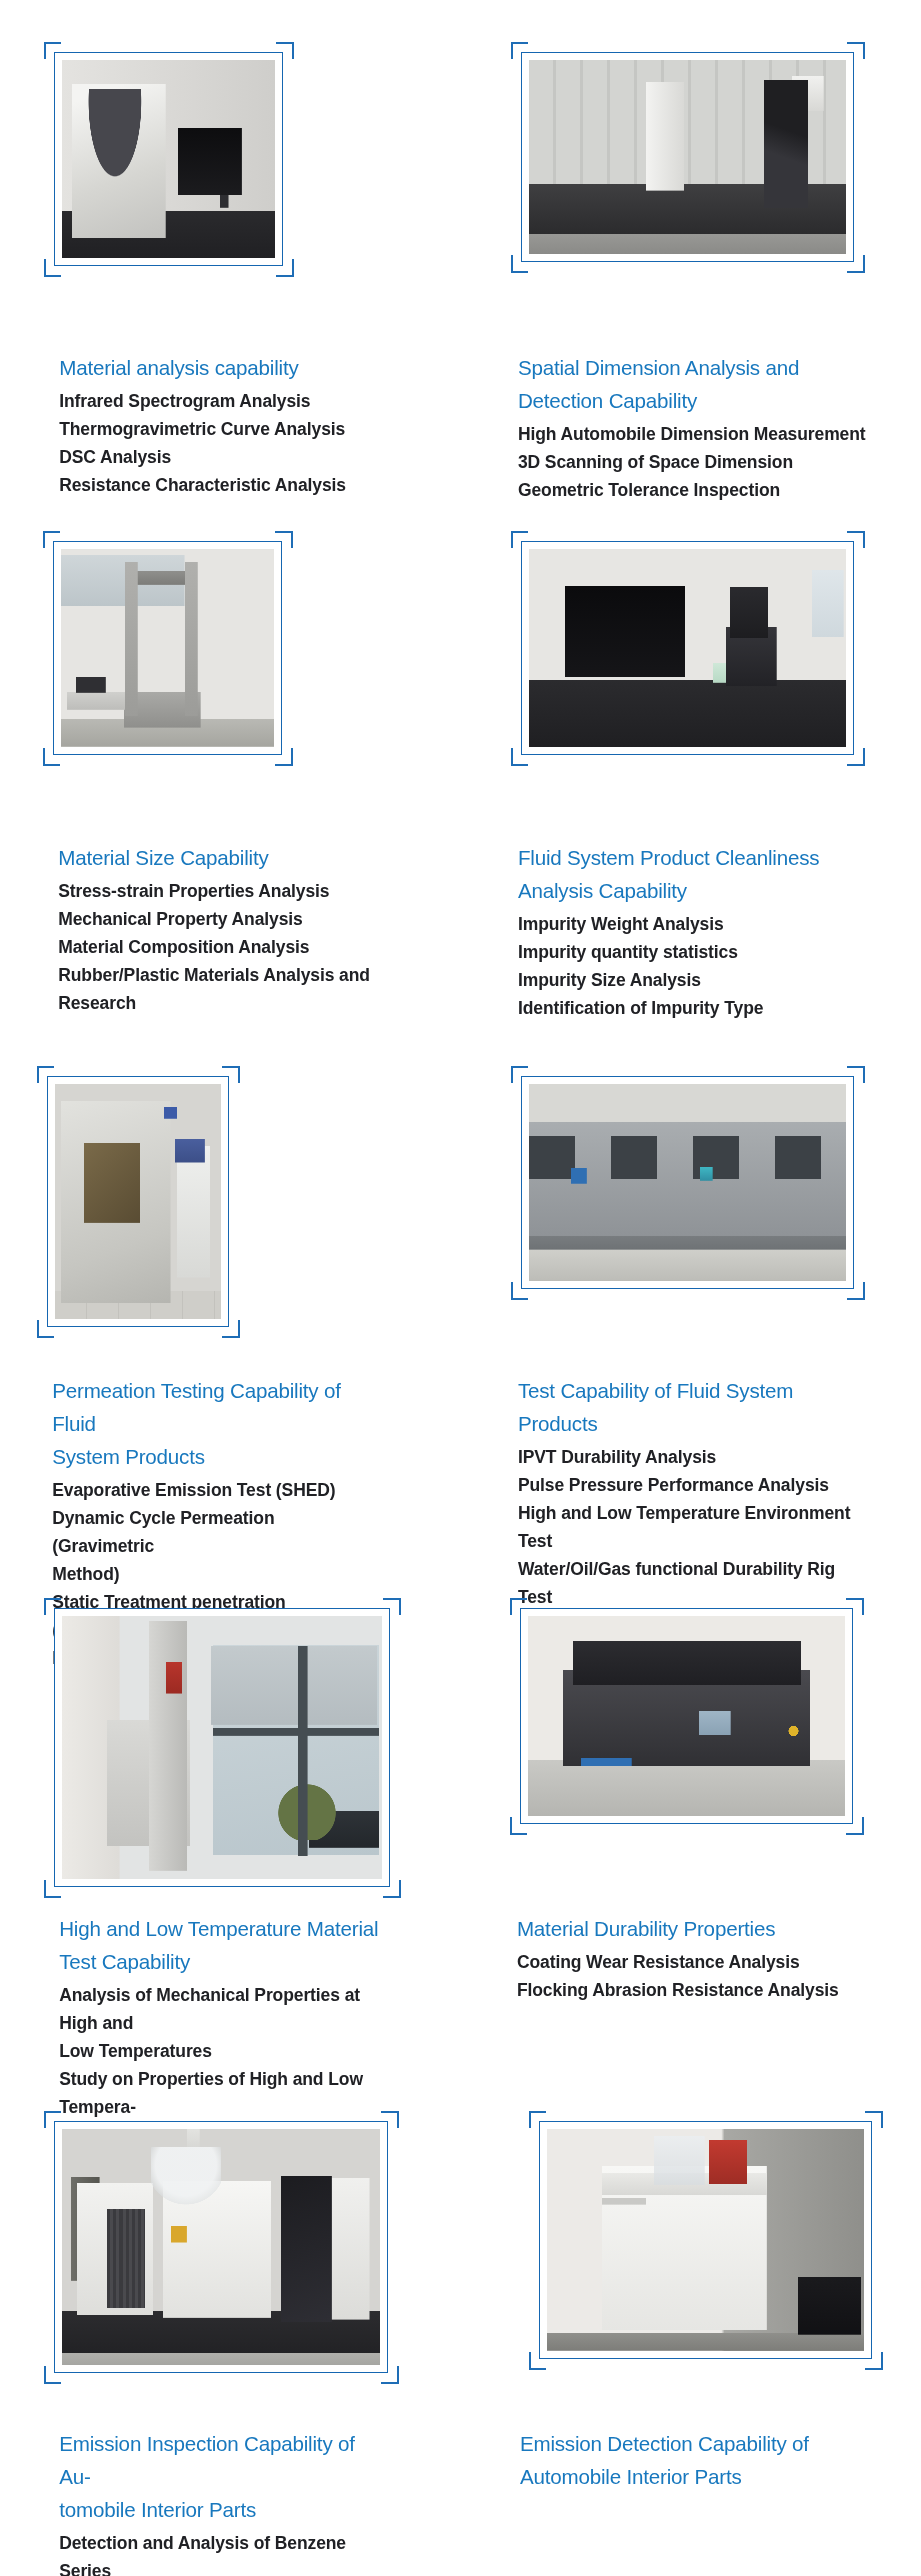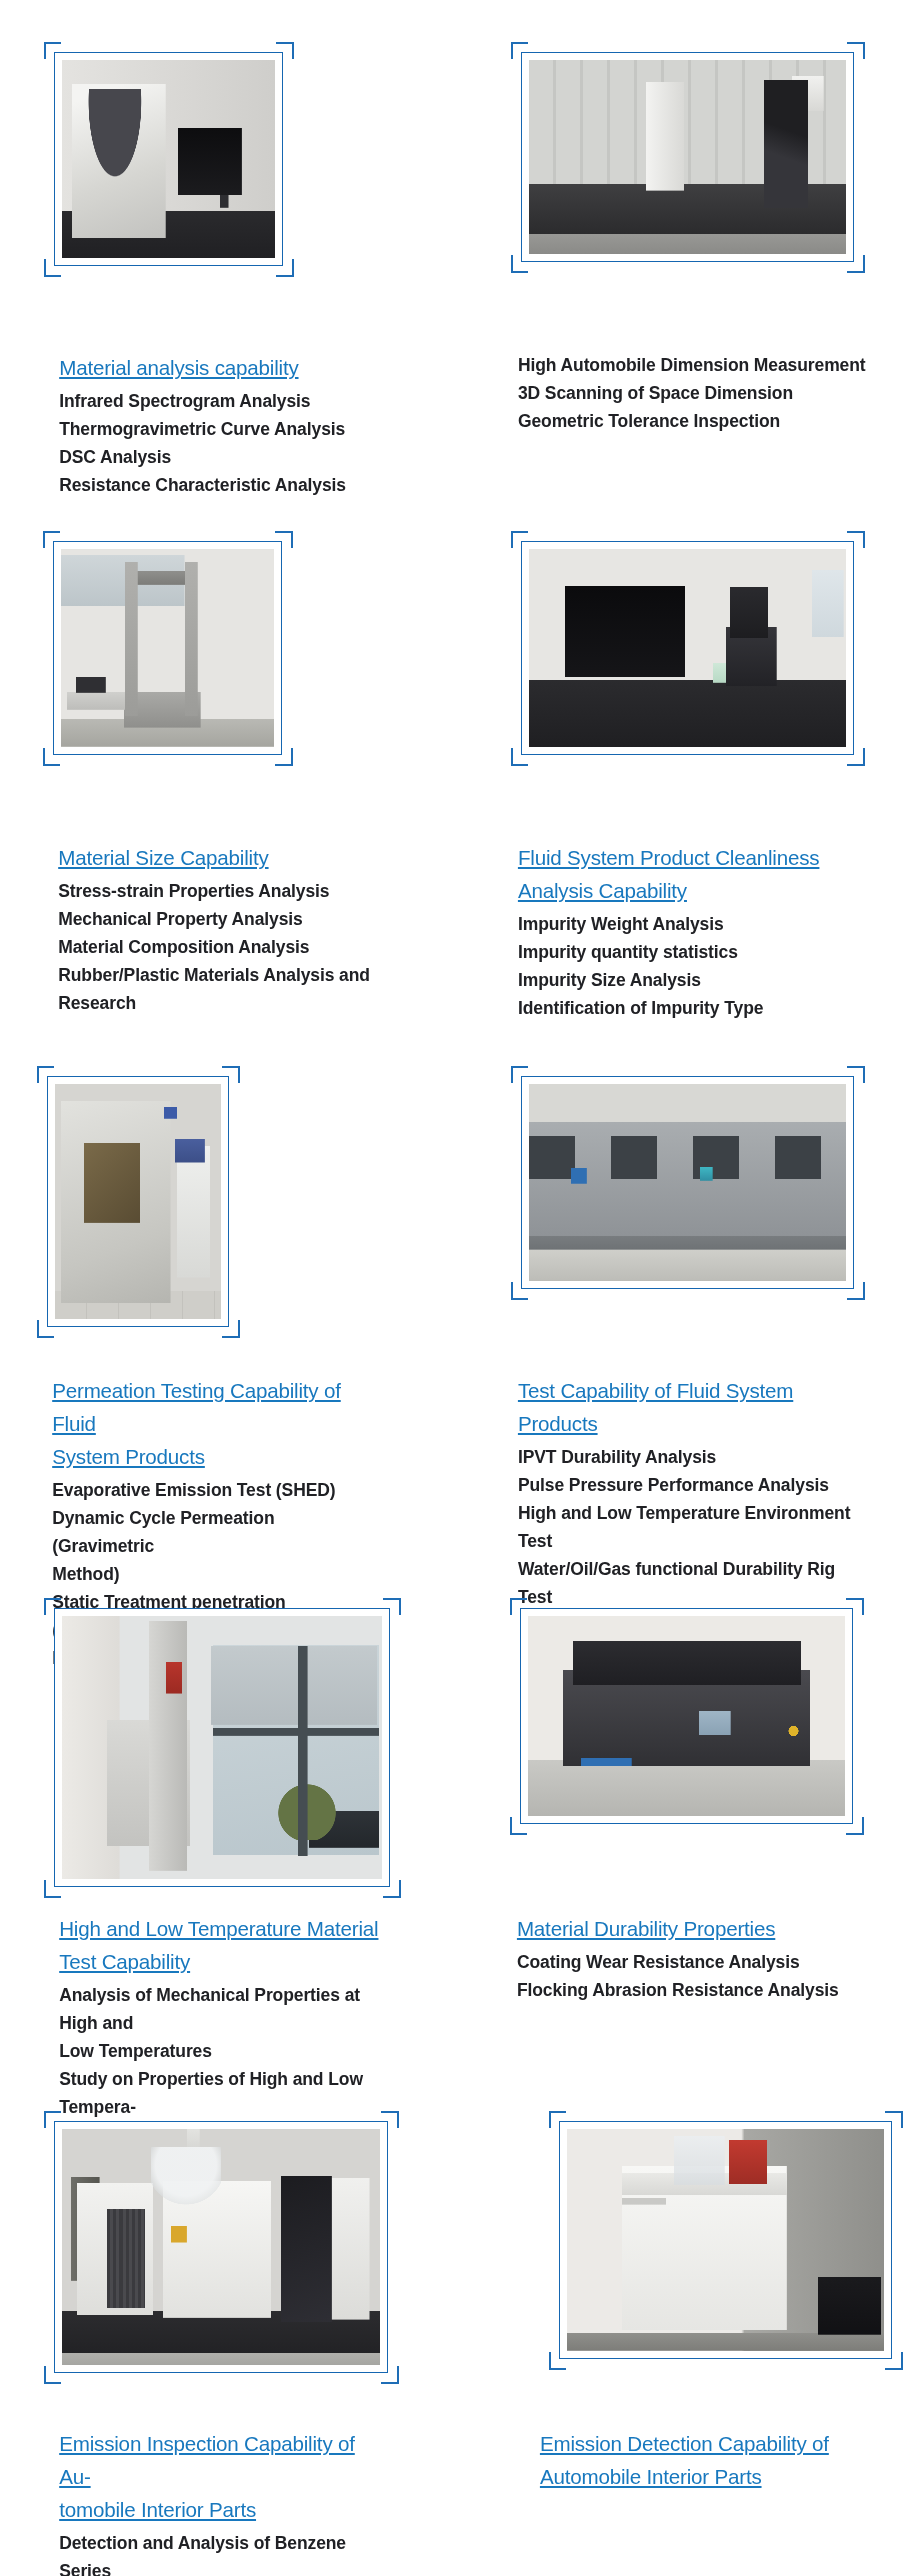--- a/index.html
+++ b/index.html
@@ -13,35 +13,35 @@
 
   
   .bk{position:absolute;width:15.5px;height:15.5px;}
   .bk.tl{top:-10.3px;left:-10.3px;border-top:2.1px solid #1E6DB6;border-left:2.1px solid #1E6DB6;}
   .bk.tr{top:-10.3px;right:-10.3px;border-top:2.1px solid #1E6DB6;border-right:2.1px solid #1E6DB6;}
   .bk.bl{bottom:-10.3px;left:-10.3px;border-bottom:2.1px solid #1E6DB6;border-left:2.1px solid #1E6DB6;}
   .bk.br{bottom:-10.3px;right:-10.3px;border-bottom:2.1px solid #1E6DB6;border-right:2.1px solid #1E6DB6;}
 
   .text{position:absolute;}
   .card-title{margin:0 0 3.1px 0;color:#1878BE;font-size:20.6px;line-height:33px;font-weight:500;
-              letter-spacing:-0.2px;white-space:pre-line;text-decoration:underline;}
+              letter-spacing:-0.2px;white-space:pre-line;}
   ul.items{list-style:none;margin:0;padding:0;font-weight:bold;}
   ul.items li{color:#202125;font-size:17.5px;line-height:28px;letter-spacing:-0.1px;white-space:pre-line;}
 
   
   .card-1{left:54px;top:52px;}   .card-1 .imgbox{width:213px;height:198px;}  .card-1 .text{top:299px;left:5.2px;width:319px;}
   .card-2{left:521px;top:52px;}  .card-2 .imgbox{width:317px;height:194px;}  .card-2 .text{top:299px;left:-3.1px;width:355px;}
   .card-3{left:53px;top:541px;}  .card-3 .imgbox{width:213px;height:198px;}  .card-3 .text{top:300px;left:5.2px;width:319px;}
   .card-4{left:521px;top:541px;} .card-4 .imgbox{width:317px;height:198px;}  .card-4 .text{top:300px;left:-3.1px;width:355px;}
   .card-5{left:47px;top:1076px;}  .card-5 .imgbox{width:166px;height:235px;}  .card-5 .text{top:298px;left:5.2px;width:319px;}
   .card-6{left:521px;top:1076px;} .card-6 .imgbox{width:317px;height:197px;}  .card-6 .text{top:298px;left:-3.1px;width:355px;}
   .card-7{left:54px;top:1608px;}  .card-7 .imgbox{width:320px;height:263px;}  .card-7 .text{top:304px;left:5.2px;width:330px;}
   .card-8{left:520px;top:1608px;} .card-8 .imgbox{width:317px;height:200px;}  .card-8 .text{top:304px;left:-3.1px;width:355px;}
   .card-9{left:54px;top:2121px;}  .card-9 .imgbox{width:318px;height:236px;}  .card-9 .text{top:306px;left:5.2px;width:330px;}
-  .card-10{left:543px;top:2121px;padding-left:16px;}.card-10 .imgbox{width:317px;height:222px;} .card-10 .text{top:306px;left:-3.1px;width:355px;}
+  .card-10{left:523px;top:2121px;padding-left:16px;}.card-10 .imgbox{width:317px;height:222px;} .card-10 .text{top:306px;left:-3.1px;width:355px;}
 
   
   .ph-1{background-color:#d9d8d5;background-image:
     linear-gradient(#0d0d0f,#1b1b1e),
     linear-gradient(#2e2e32,#2e2e32),
     radial-gradient(ellipse at 50% 12%, #47474d 0 58%, transparent 59%),
     linear-gradient(160deg,#f4f4f2 10%,#d6d6d2 60%,#c2c2bf 100%),
     linear-gradient(#2a2a2d,#202023),
     linear-gradient(90deg,#e4e3e0,#cfcecb);
     background-size:30% 34%,4% 10%,30% 52%,44% 78%,100% 24%,100% 100%;
@@ -173,20 +173,22 @@
     <div class="frame">
       <span class="bk tl"></span>
       <span class="bk tr"></span>
       <span class="bk bl"></span>
       <span class="bk br"></span>
       <div class="imgbox">
         <div class="photo ph-2"></div>
       </div>
     </div>
     <div class="text">
+      <h3 class="card-title">Spatial Dimension Analysis and
+Detection Capability</h3>
       <ul class="items">
             <li>High Automobile Dimension Measurement</li>
             <li>3D Scanning of Space Dimension</li>
             <li>Geometric Tolerance Inspection</li>
           </ul>
     </div>
   </article>
 
   <article class="card card-3">
     <div class="frame">

